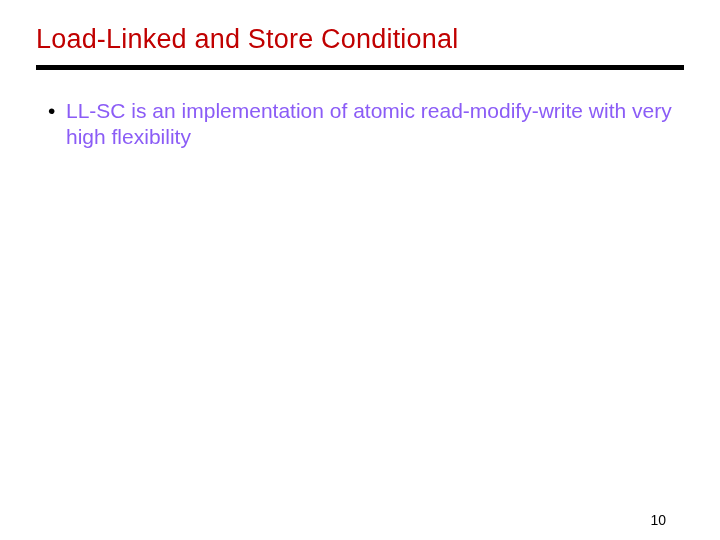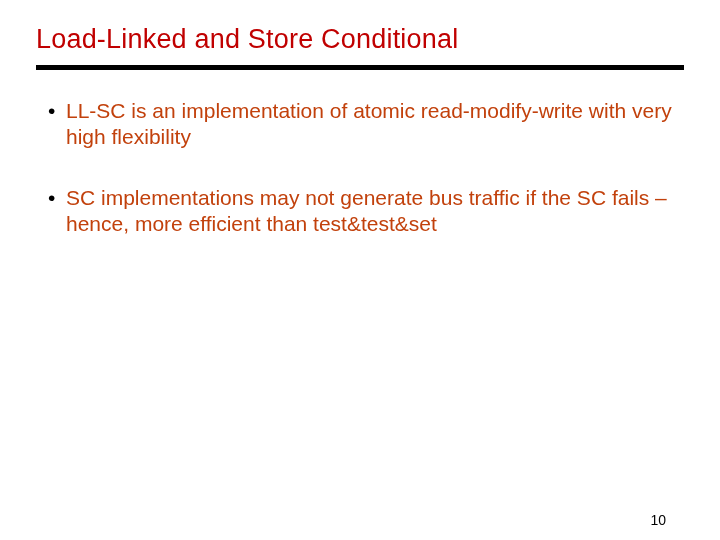--- a/index.html
+++ b/index.html
@@ -25,21 +25,21 @@
   .bullets {
     list-style: none;
     padding-left: 12px;
   }
   .bullets li {
     position: relative;
     padding-left: 18px;
     margin-bottom: 34px;
     font-size: 21px;
     line-height: 1.25;
-    color: #c2410c;
+    color: #8b5cf6;
   }
   .bullets li::before {
     content: "•";
     position: absolute;
     left: 0;
     top: 0;
     font-size: 21px;
     color: #000;
   }
   .page-number {
@@ -51,16 +51,15 @@
   }
 </style>
 </head>
 <body>
 
 <div class="slide">
   <h1 class="title">Load-Linked and Store Conditional</h1>
   <hr class="divider">
   <ul class="bullets">
     <li>LL-SC is an implementation of atomic read-modify-write with very high flexibility</li>
-    <li>SC implementations may not generate bus traffic if the SC fails – hence, more efficient than test&amp;test&amp;set</li>
   </ul>
   <div class="page-number">10</div>
 </div>
 
 </body></html>

